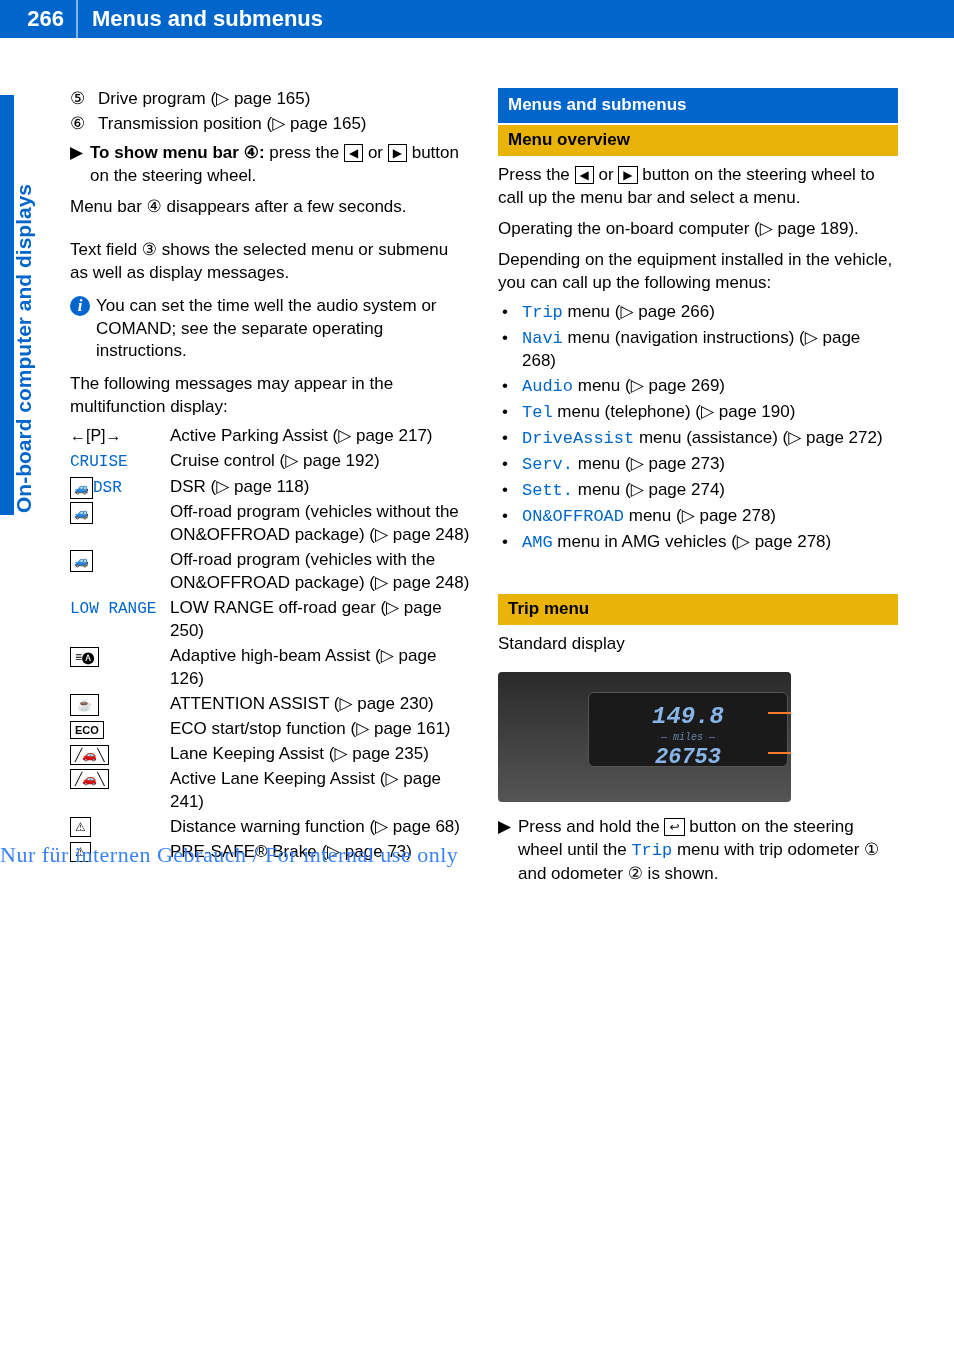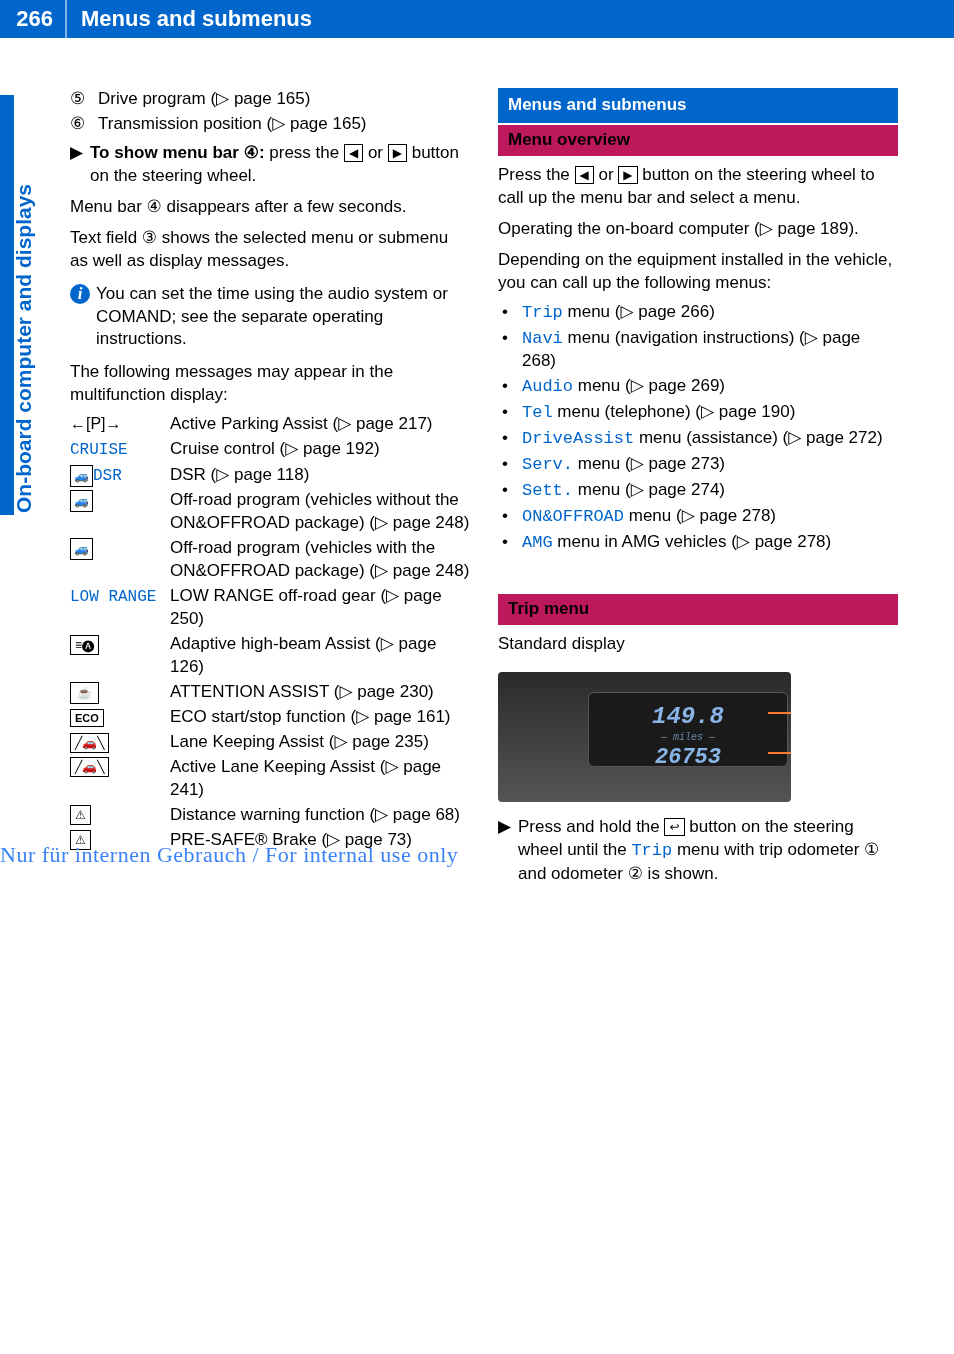--- a/index.html
+++ b/index.html
@@ -15,21 +15,21 @@
     background: #0066cc;
     color: #fff;
     display: flex;
     align-items: center;
     height: 38px;
   }
   .page-num {
     font-weight: bold;
     font-size: 22px;
     padding: 0 12px;
-    width: 65px;
+    width: 76px;
     text-align: right;
   }
   .header-divider {
     width: 2px;
     height: 100%;
     background: rgba(255,255,255,0.5);
   }
   .header-title {
     font-weight: bold;
     font-size: 22px;
@@ -103,21 +103,21 @@
     line-height: 20px;
   }
   .section-blue {
     background: #0066cc;
     color: #fff;
     font-weight: bold;
     padding: 6px 10px;
     margin-bottom: 2px;
   }
   .section-gray {
-    background: #be185d;
+    background: #eab308;
     color: #000;
     font-weight: bold;
     padding: 4px 10px;
     margin-bottom: 8px;
   }
   .sub-head {
     font-weight: normal;
     margin: 8px 0 16px 0;
   }
   .bullet-list { margin-left: 4px; }
@@ -206,25 +206,25 @@
 
     <div class="bullet-row" style="margin-top:6px">
       <span class="bullet-mark">▶</span>
       <div>
         <b><span>To show menu bar</span>
         <span>④</span><span>:</span></b><span> press the </span><span class="icon-box">◀</span><span> or </span><span class="icon-box">▶</span><span> button on the steering wheel.</span>
       </div>
     </div>
 
     <p style="margin-top:8px">Menu bar ④ disappears after a few seconds.</p>
-    <p style="margin-top:8px">Text field ③ shows the selected menu or submenu as well as display messages.</p>
+    <p style="margin-top:20px">Text field ③ shows the selected menu or submenu as well as display messages.</p>
 
     <div class="bullet-row" style="margin-top:10px">
       <span class="bullet-mark"><span class="info-i">i</span></span>
-      <div style="padding-left:6px">You can set the time using the audio system or COMAND; see the separate operating instructions.</div>
+      <div style="padding-left:6px">You can set the time well the audio system or COMAND; see the separate operating instructions.</div>
     </div>
 
     <p style="margin-top:10px">The following messages may appear in the multifunction display:</p>
 
     <div class="symbol-table" id="symTable">
         <div class="sym-row">
           <div class="sym-cell"><span class="">←[P]→</span></div>
           <div class="sym-desc">Active Parking Assist (▷ page 217)</div>
         </div>
         <div class="sym-row">

